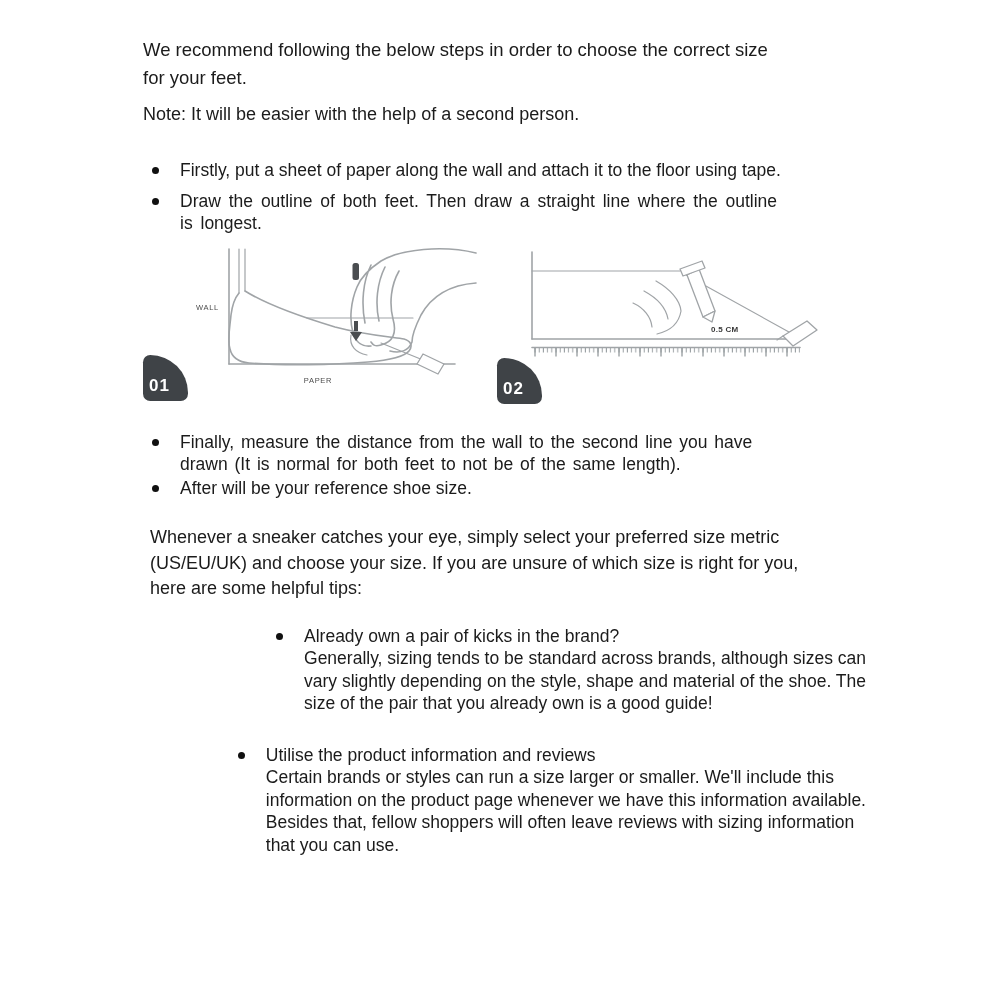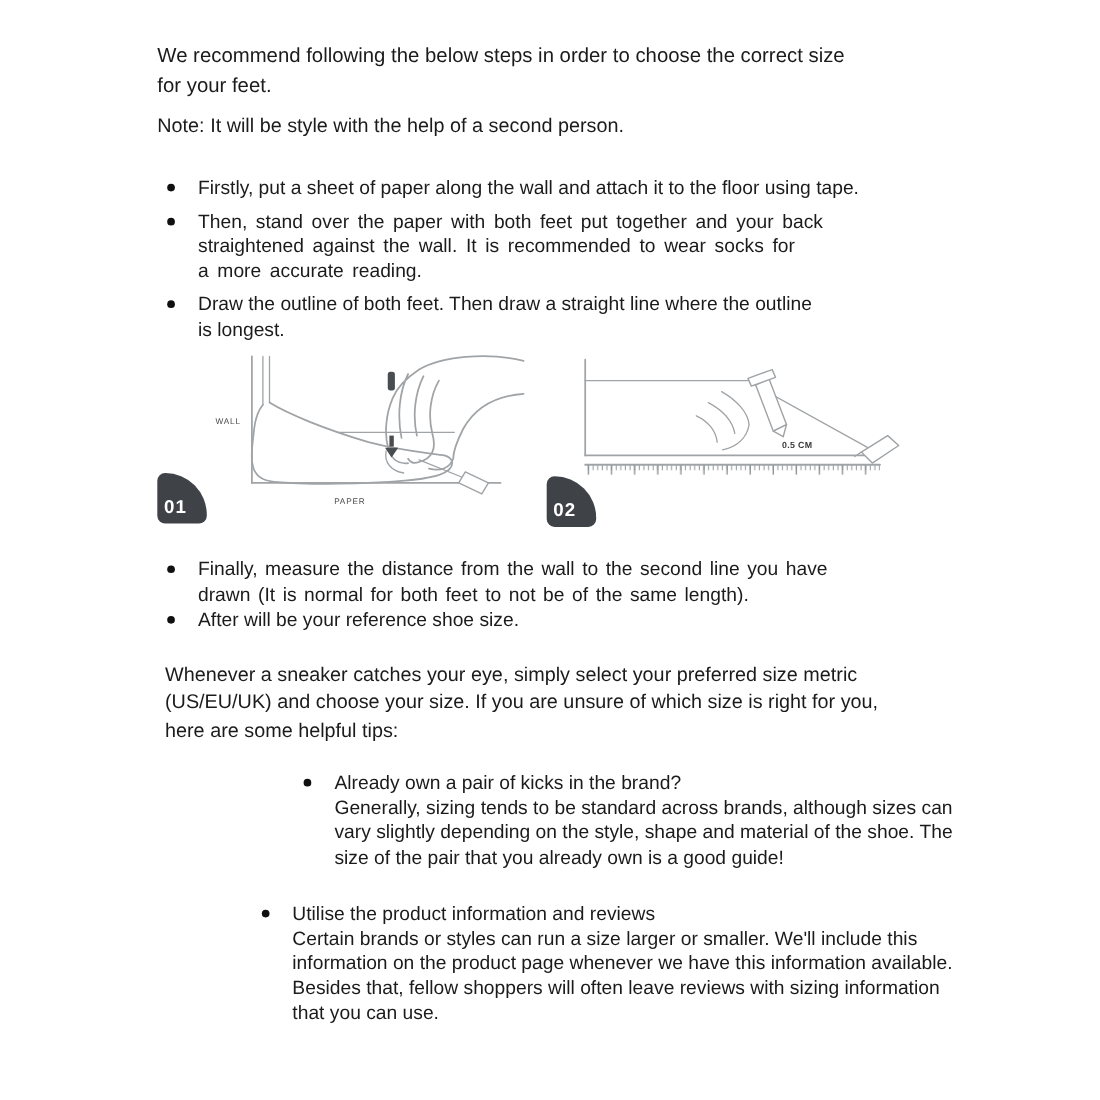--- a/index.html
+++ b/index.html
@@ -54,32 +54,26 @@
   ul.tips li{margin:0 0 29px;justify-content:flex-end;}
   .tip-title,.tip-text{display:block;white-space:pre-line;}
 </style>
 </head>
 <body>
 
 <div class="page">
 
   <p class="intro">We recommend following the below steps in order to choose the correct size
 for your feet.</p>
-  <p class="note">Note: It will be style with the help of a second person.</p>
+  <p class="note">Note: It will be easier with the help of a second person.</p>
 
   <ul class="blist steps">
     <li>
         <span class="dot"></span>
         <span class="t">Firstly, put a sheet of paper along the wall and attach it to the floor using tape.</span>
-      </li>
-    <li>
-        <span class="dot"></span>
-        <span class="t">Then, stand over the paper with both feet put together and your back
-straightened against the wall. It is recommended to wear socks for
-a more accurate reading.</span>
       </li>
     <li>
         <span class="dot"></span>
         <span class="t">Draw the outline of both feet. Then draw a straight line where the outline
 is longest.</span>
       </li>
   </ul>
 
   <div class="figures">
 

